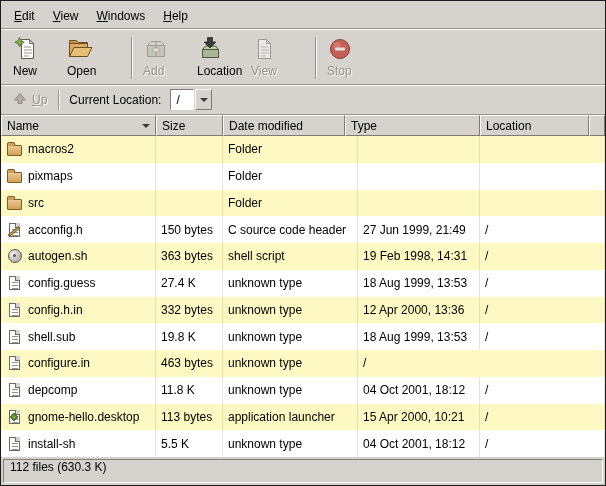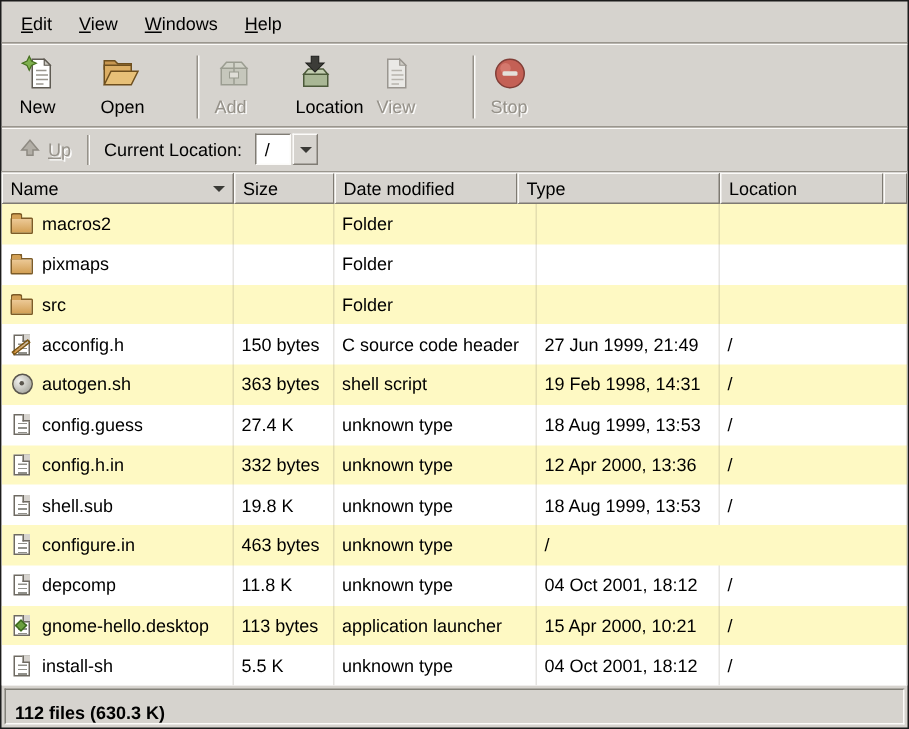--- a/index.html
+++ b/index.html
@@ -92,21 +92,21 @@
   .ic-file::after { content: ""; position: absolute; left: 2px; top: 5px; width: 6px; height: 7px; background: repeating-linear-gradient(#90908a 0 1px, transparent 1px 3px); }
   .ic-pen { position: absolute; width: 14px; height: 3px; background: linear-gradient(90deg,#e08a20,#c8c4bc); border: 1px solid #7a5410; transform: rotate(-38deg); left: 3px; top: 14px; }
   .ic-script { width: 14px; height: 14px; border-radius: 50%; background: radial-gradient(circle at 4px 4px,#f2f2ee,#97978f); border: 1px solid #5a564e; position: relative; }
   .ic-script::before { content: ""; position: absolute; left: 4px; top: 4px; width: 3px; height: 3px; border-radius: 50%; background: #5a564e; }
   .ic-diamond { position: absolute; width: 6px; height: 6px; background: #6ba03e; border: 1px solid #3c6a1e; transform: rotate(45deg); left: 7px; top: 10px; }
 
   
   .statusbar {
     flex: 0 0 auto; height: 24px; margin: 2px;
     border: 1px solid; border-color: #828078 #fcfbf9 #fcfbf9 #828078;
-    display: flex; align-items: flex-end; padding: 0 6px; background: #d6d3ce; font-weight: bold;
+    display: flex; align-items: flex-start; padding: 0 6px; background: #d6d3ce;
   }
 </style>
 </head>
 <body>
 
 <div class="window">
 
   <div class="menubar">
     <span class="menu-item">Edit</span>
     <span class="menu-item">View</span>

